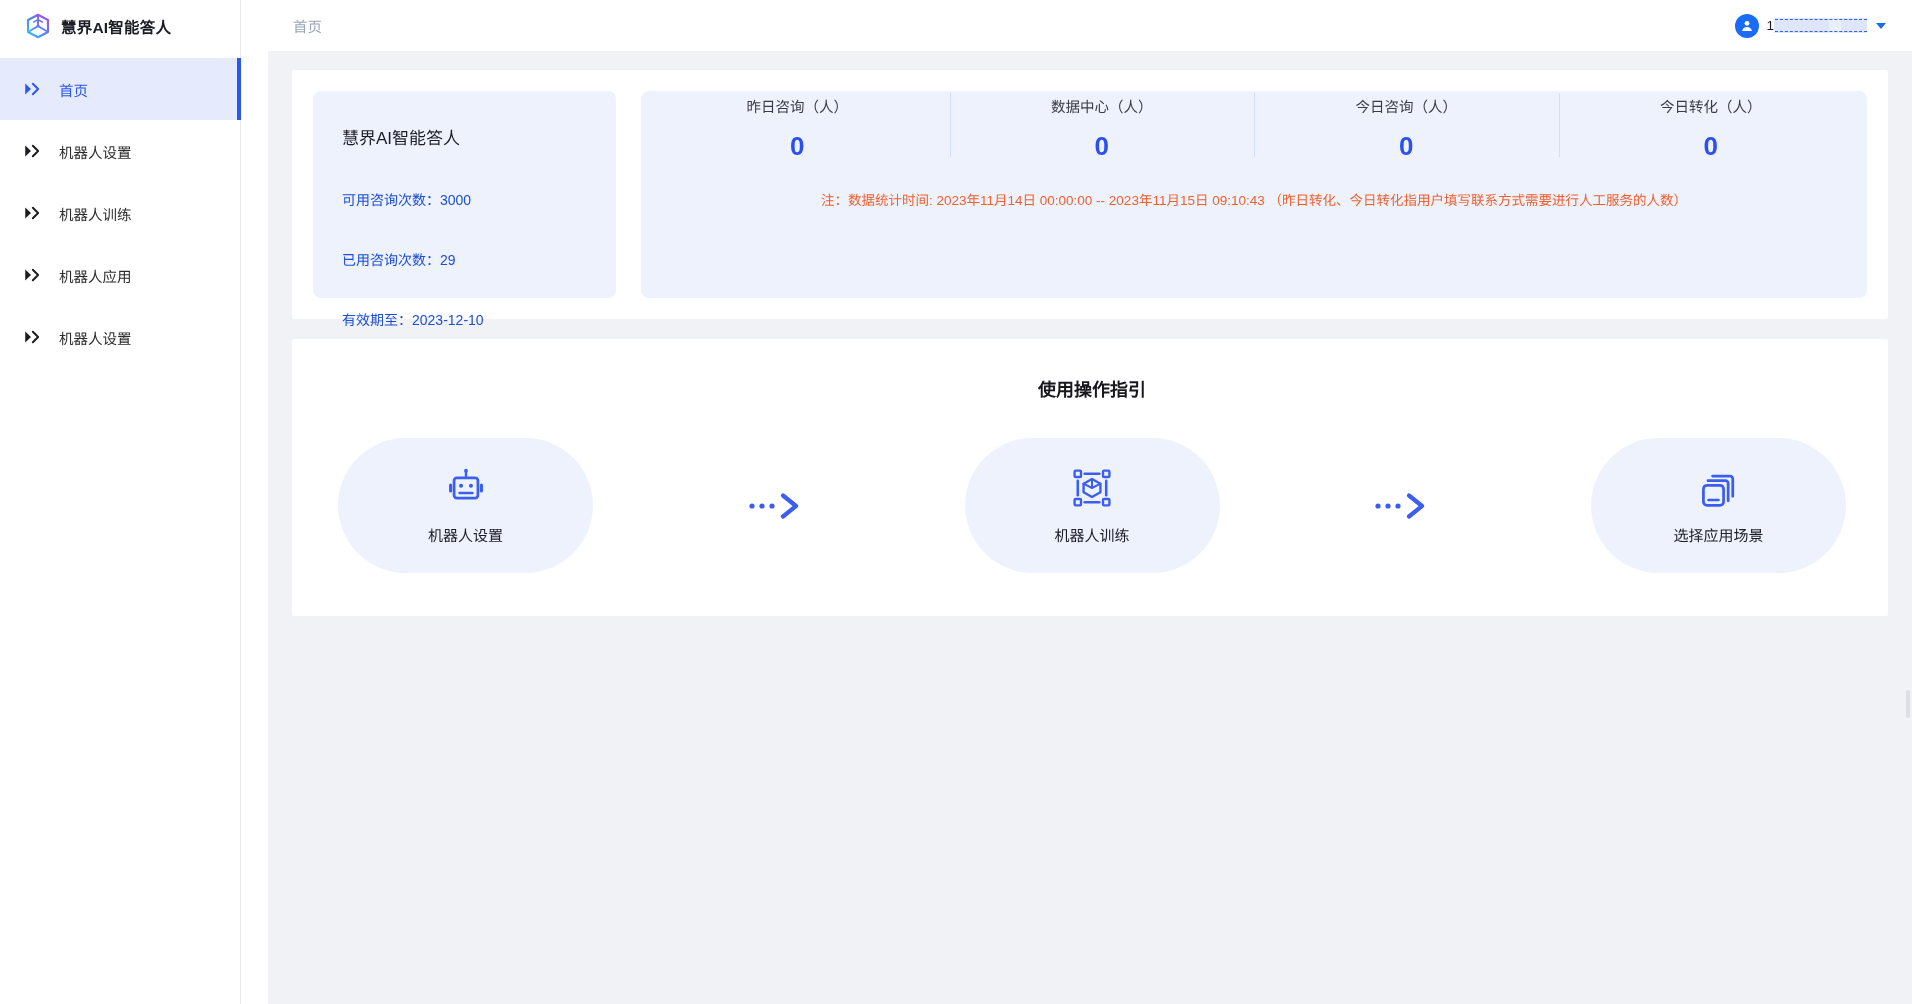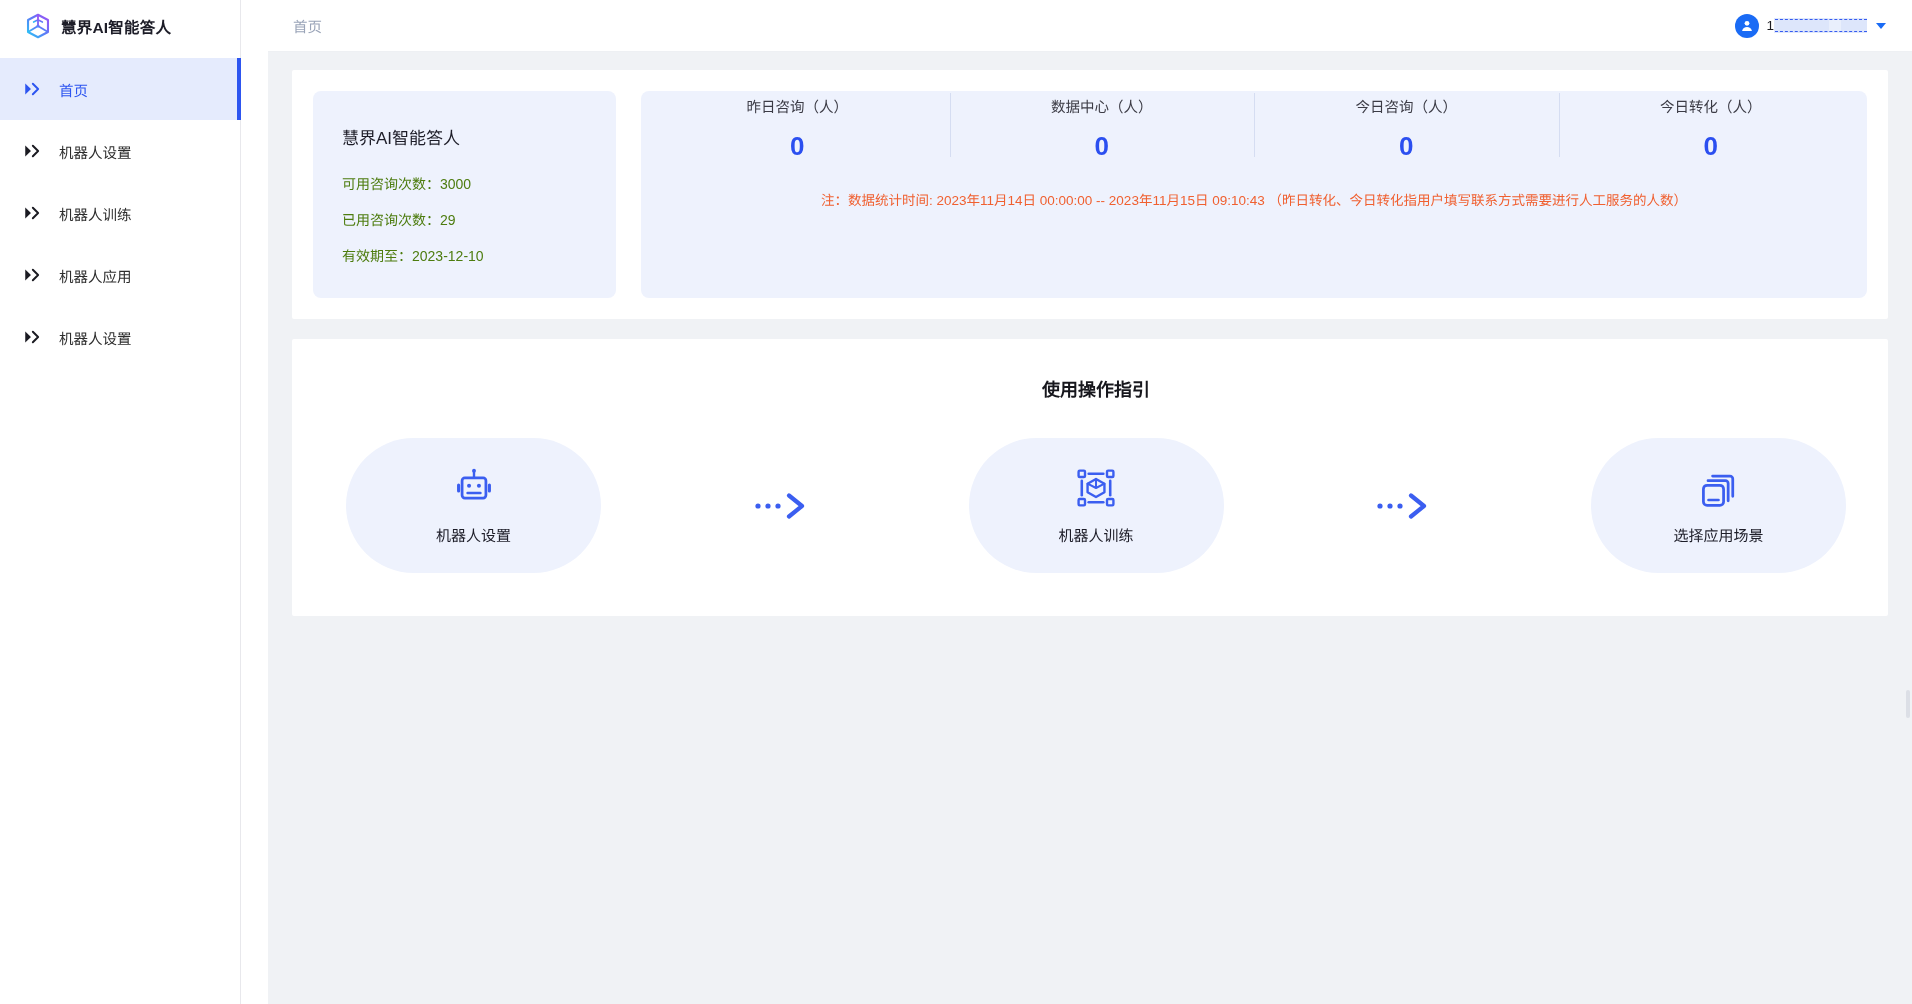--- a/index.html
+++ b/index.html
@@ -210,23 +210,24 @@
     padding: 33px 0 0 29px;
   }
   .account-title {
     font-size: 17px;
     font-weight: 500;
     color: #1d1d28;
     margin-bottom: 24px;
   }
   .account-line {
     font-size: 14px;
-    color: #4d7c0f;
+    color: #1d4ed8;
     margin-bottom: 16px;
     white-space: nowrap;
+    margin-top: 40px;
   }
   .account-line:last-child { margin-bottom: 0; }
 
   .stats-card {
     flex: 1 1 auto;
     height: 207px;
     background: #eef2fd;
     border-radius: 8px;
     margin-left: 25px;
     display: flex;
@@ -271,21 +272,21 @@
     margin-top: 30px;
     text-align: center;
     font-size: 13.5px;
     color: #f06030;
     white-space: nowrap;
     padding: 0 10px;
   }
 
   
   .panel-guide {
-    padding: 36px 0 43px 12px;
+    padding: 36px 0 43px 4px;
   }
   .guide-title {
     text-align: center;
     font-size: 18px;
     font-weight: 700;
     color: #17171d;
     margin-bottom: 37px;
   }
   .guide-row {
     display: flex;

